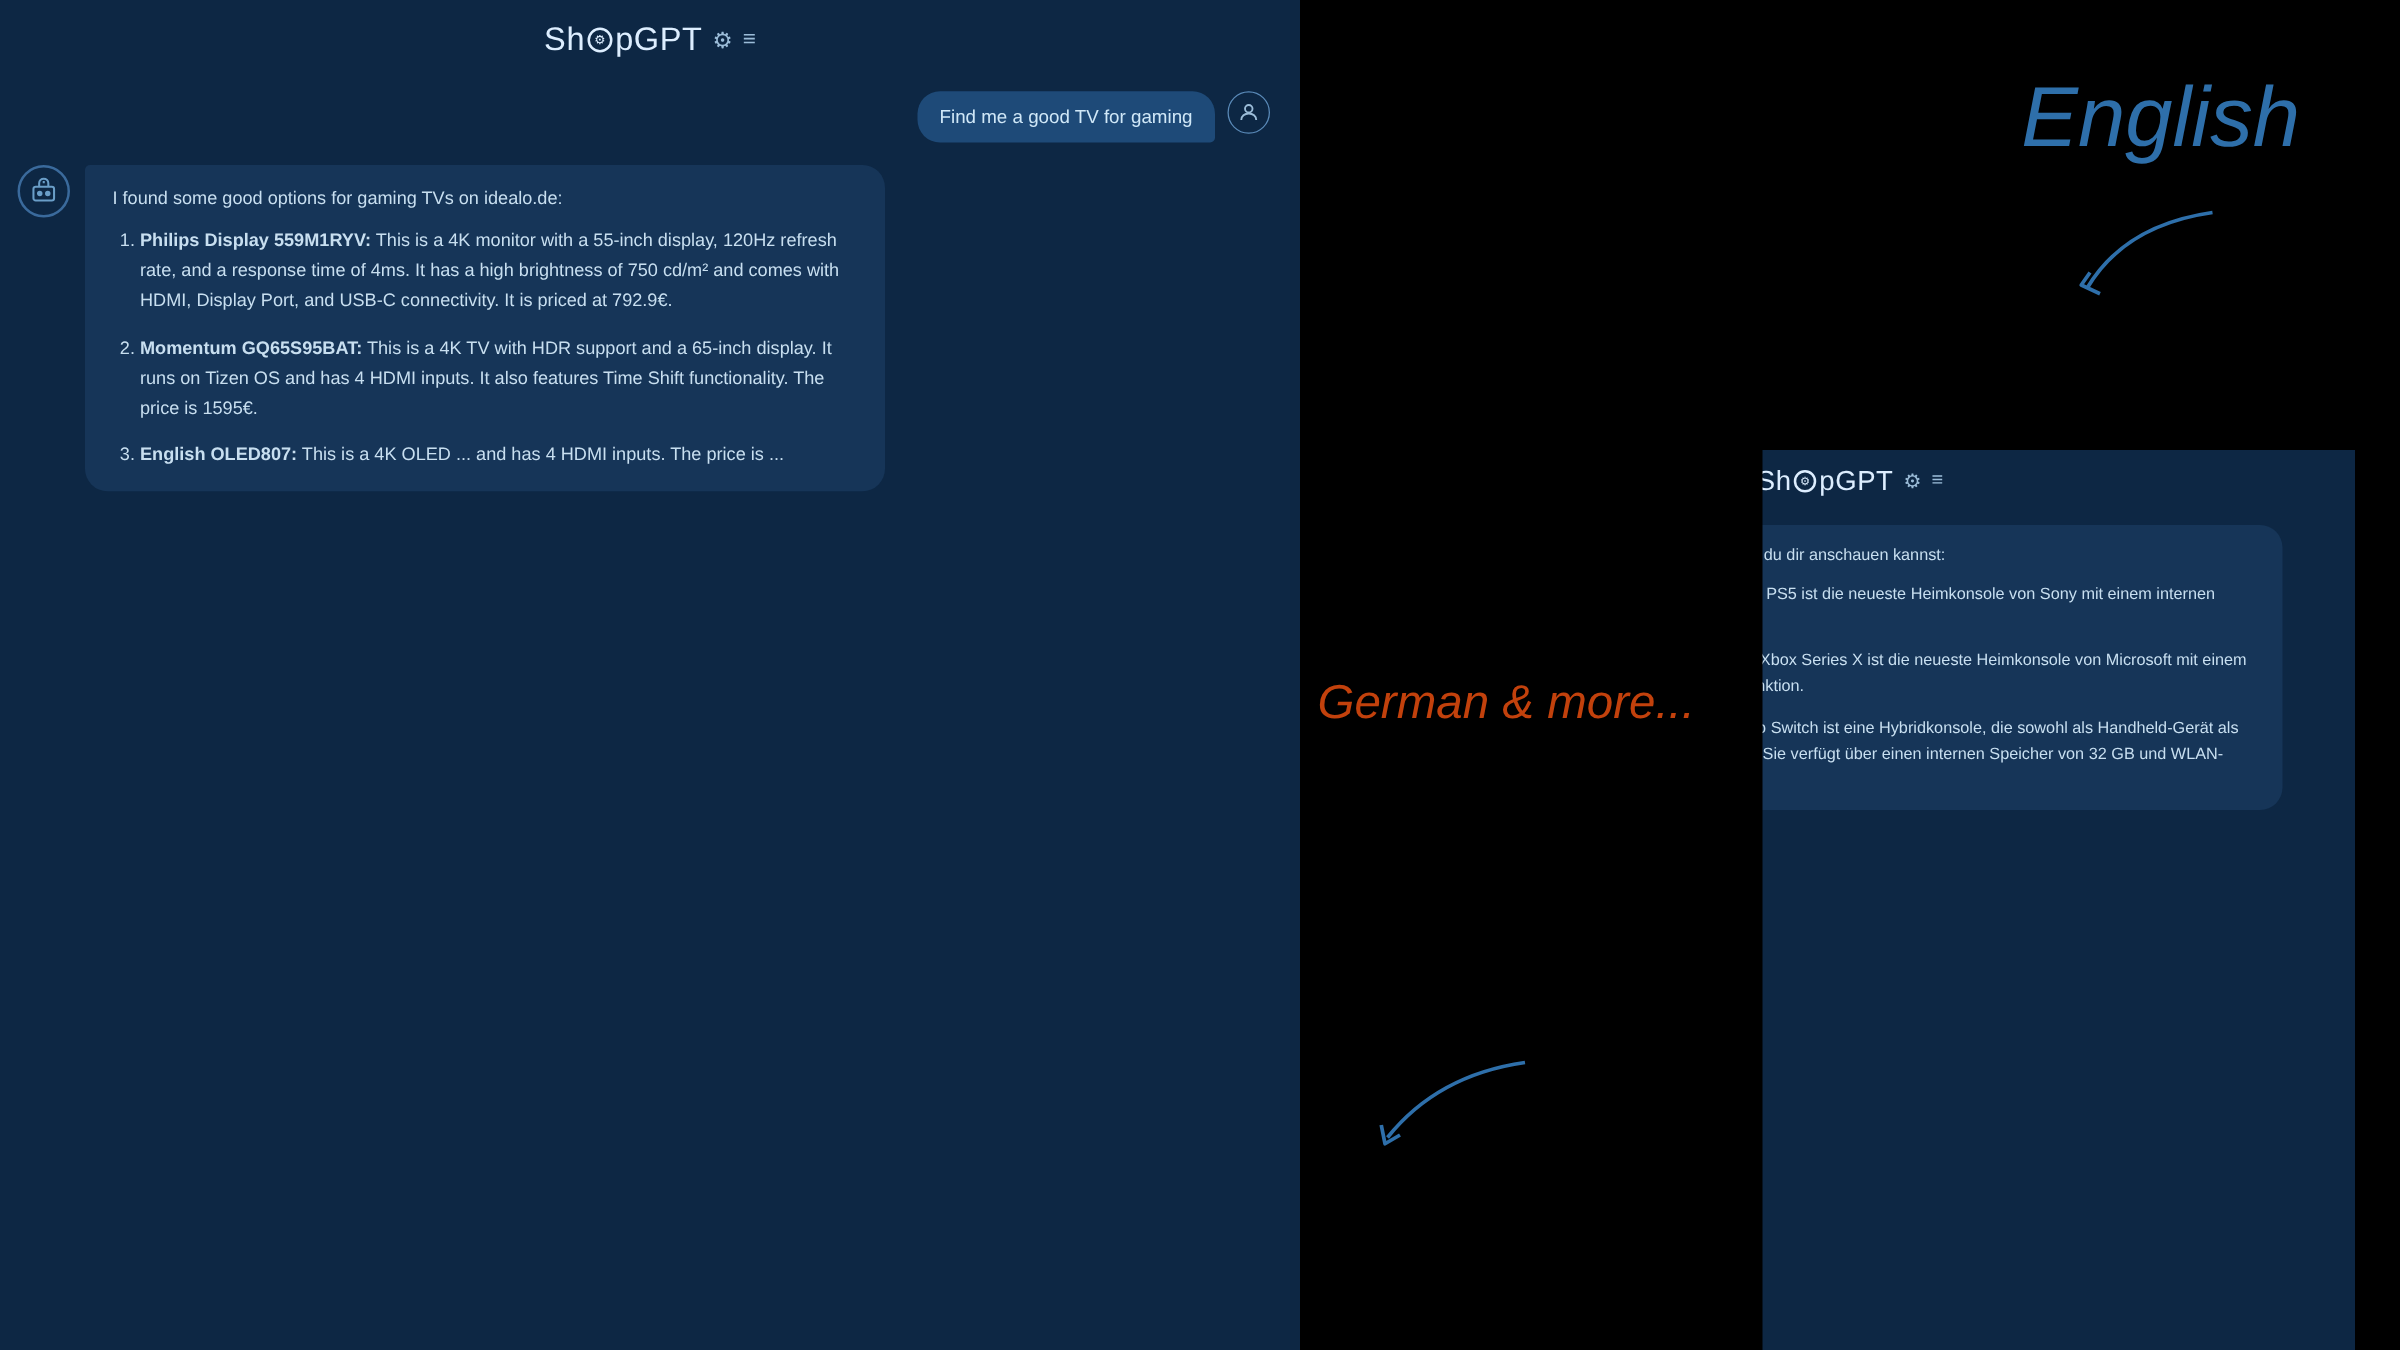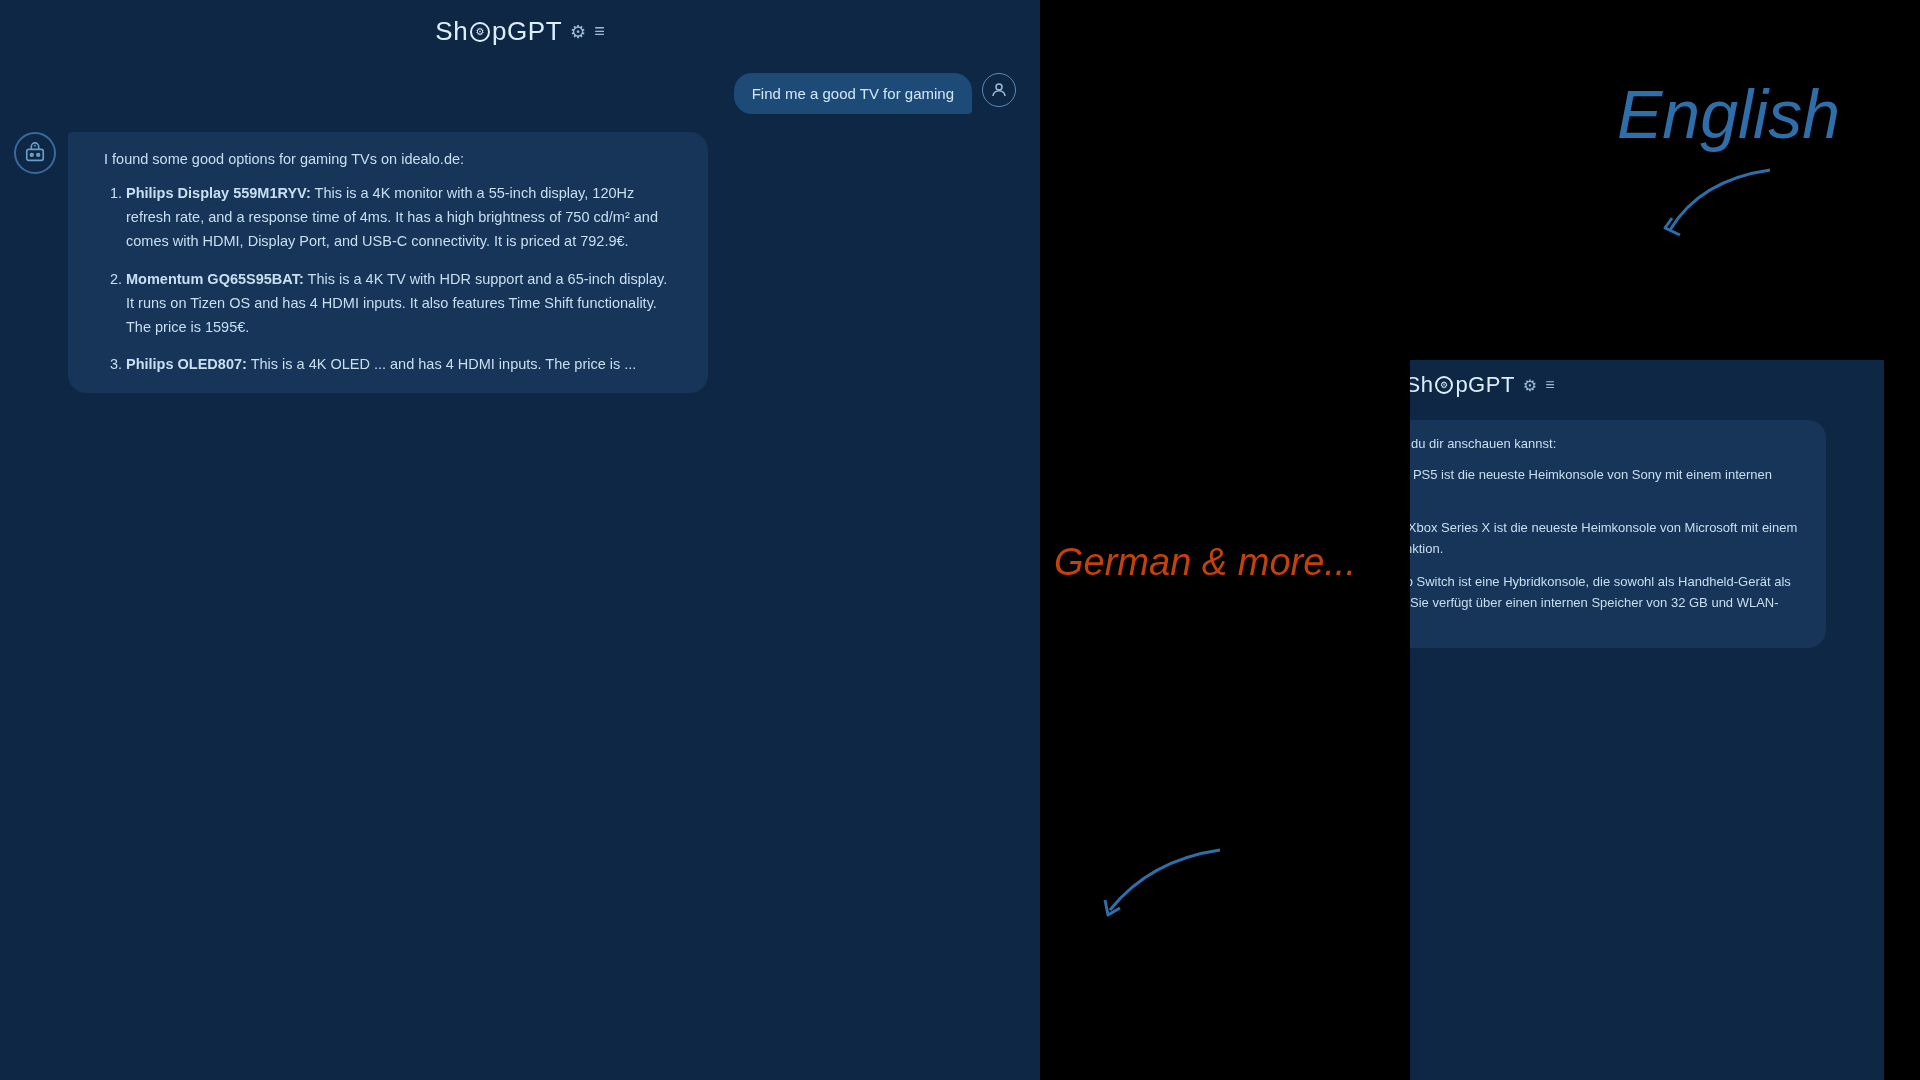--- a/index.html
+++ b/index.html
@@ -149,40 +149,40 @@
     <div style="display:flex; align-items:flex-start; padding:18px 20px 0 14px; gap:12px;">
       <div style="width:42px;height:42px;border-radius:50%;border:2px solid #3a6a9c;display:flex;align-items:center;justify-content:center;color:#6a9ec8;font-size:18px;flex-shrink:0;">
         <svg width="22" height="22" viewBox="0 0 24 24" fill="none" stroke="#6a9ec8" stroke-width="1.8">
           <rect x="3" y="8" width="18" height="12" rx="2"></rect>
           <circle cx="8.5" cy="14" r="1.5" fill="#6a9ec8"></circle>
           <circle cx="15.5" cy="14" r="1.5" fill="#6a9ec8"></circle>
           <path d="M8 8V5a4 4 0 018 0v3"></path>
           <line x1="12" y1="3" x2="12" y2="5"></line>
         </svg>
       </div>
-      <div style="background:#163558; border-radius:4px 18px 18px 18px; padding:16px 36px; color:#c8dff0; font-size:14.5px; line-height:1.65; max-width:640px;">
+      <div style="background:#163558; border-radius:4px 18px 18px 18px; padding:16px 22px; color:#c8dff0; font-size:14.5px; line-height:1.65; max-width:640px;">
         <div style="margin-bottom:10px;">I found some good options for gaming TVs on idealo.de:</div>
         <ol style="padding-left:22px;">
           <li style="margin-bottom:14px;">
             <strong>Philips Display 559M1RYV:</strong> This is a 4K monitor with a 55-inch display, 120Hz refresh rate, and a response time of 4ms. It has a high brightness of 750 cd/m² and comes with HDMI, Display Port, and USB-C connectivity. It is priced at 792.9€.
           </li>
           <li style="margin-bottom:14px;">
             <strong>Momentum GQ65S95BAT:</strong> This is a 4K TV with HDR support and a 65-inch display. It runs on Tizen OS and has 4 HDMI inputs. It also features Time Shift functionality. The price is 1595€.
           </li>
           <li>
-            <strong>Philips OLED807:</strong> This is a 4K OLED ... and has 4 HDMI inputs. The price is ...
+            <strong>English OLED807:</strong> This is a 4K OLED ... and has 4 HDMI inputs. The price is ...
           </li>
         </ol>
       </div>
     </div>
   </div>
 
   <div class="black-top-right">
 
-    <div style="position:absolute; right:80px; top:55px; font-family:'Comic Sans MS',cursive,sans-serif; font-size:68px; color:#2e6faa; font-style:italic; font-weight:400;margin-top:20px;">
+    <div style="position:absolute; right:80px; top:55px; font-family:'Comic Sans MS',cursive,sans-serif; font-size:68px; color:#2e6faa; font-style:italic; font-weight:400;">
       <span>English</span>
     </div>
 
     <svg style="position:absolute; right:140px; top:160px; transform:scaleX(-1);" width="130" height="90" viewBox="0 0 130 90">
       <path d="M 10 10 Q 80 20 110 70" stroke="#2e6faa" stroke-width="3" fill="none"></path>
       <path d="M 100 75 L 115 68 L 108 58" stroke="#2e6faa" stroke-width="3" fill="none" stroke-linejoin="round"></path>
     </svg>
   </div>
 
   <div class="german-chat-panel">

